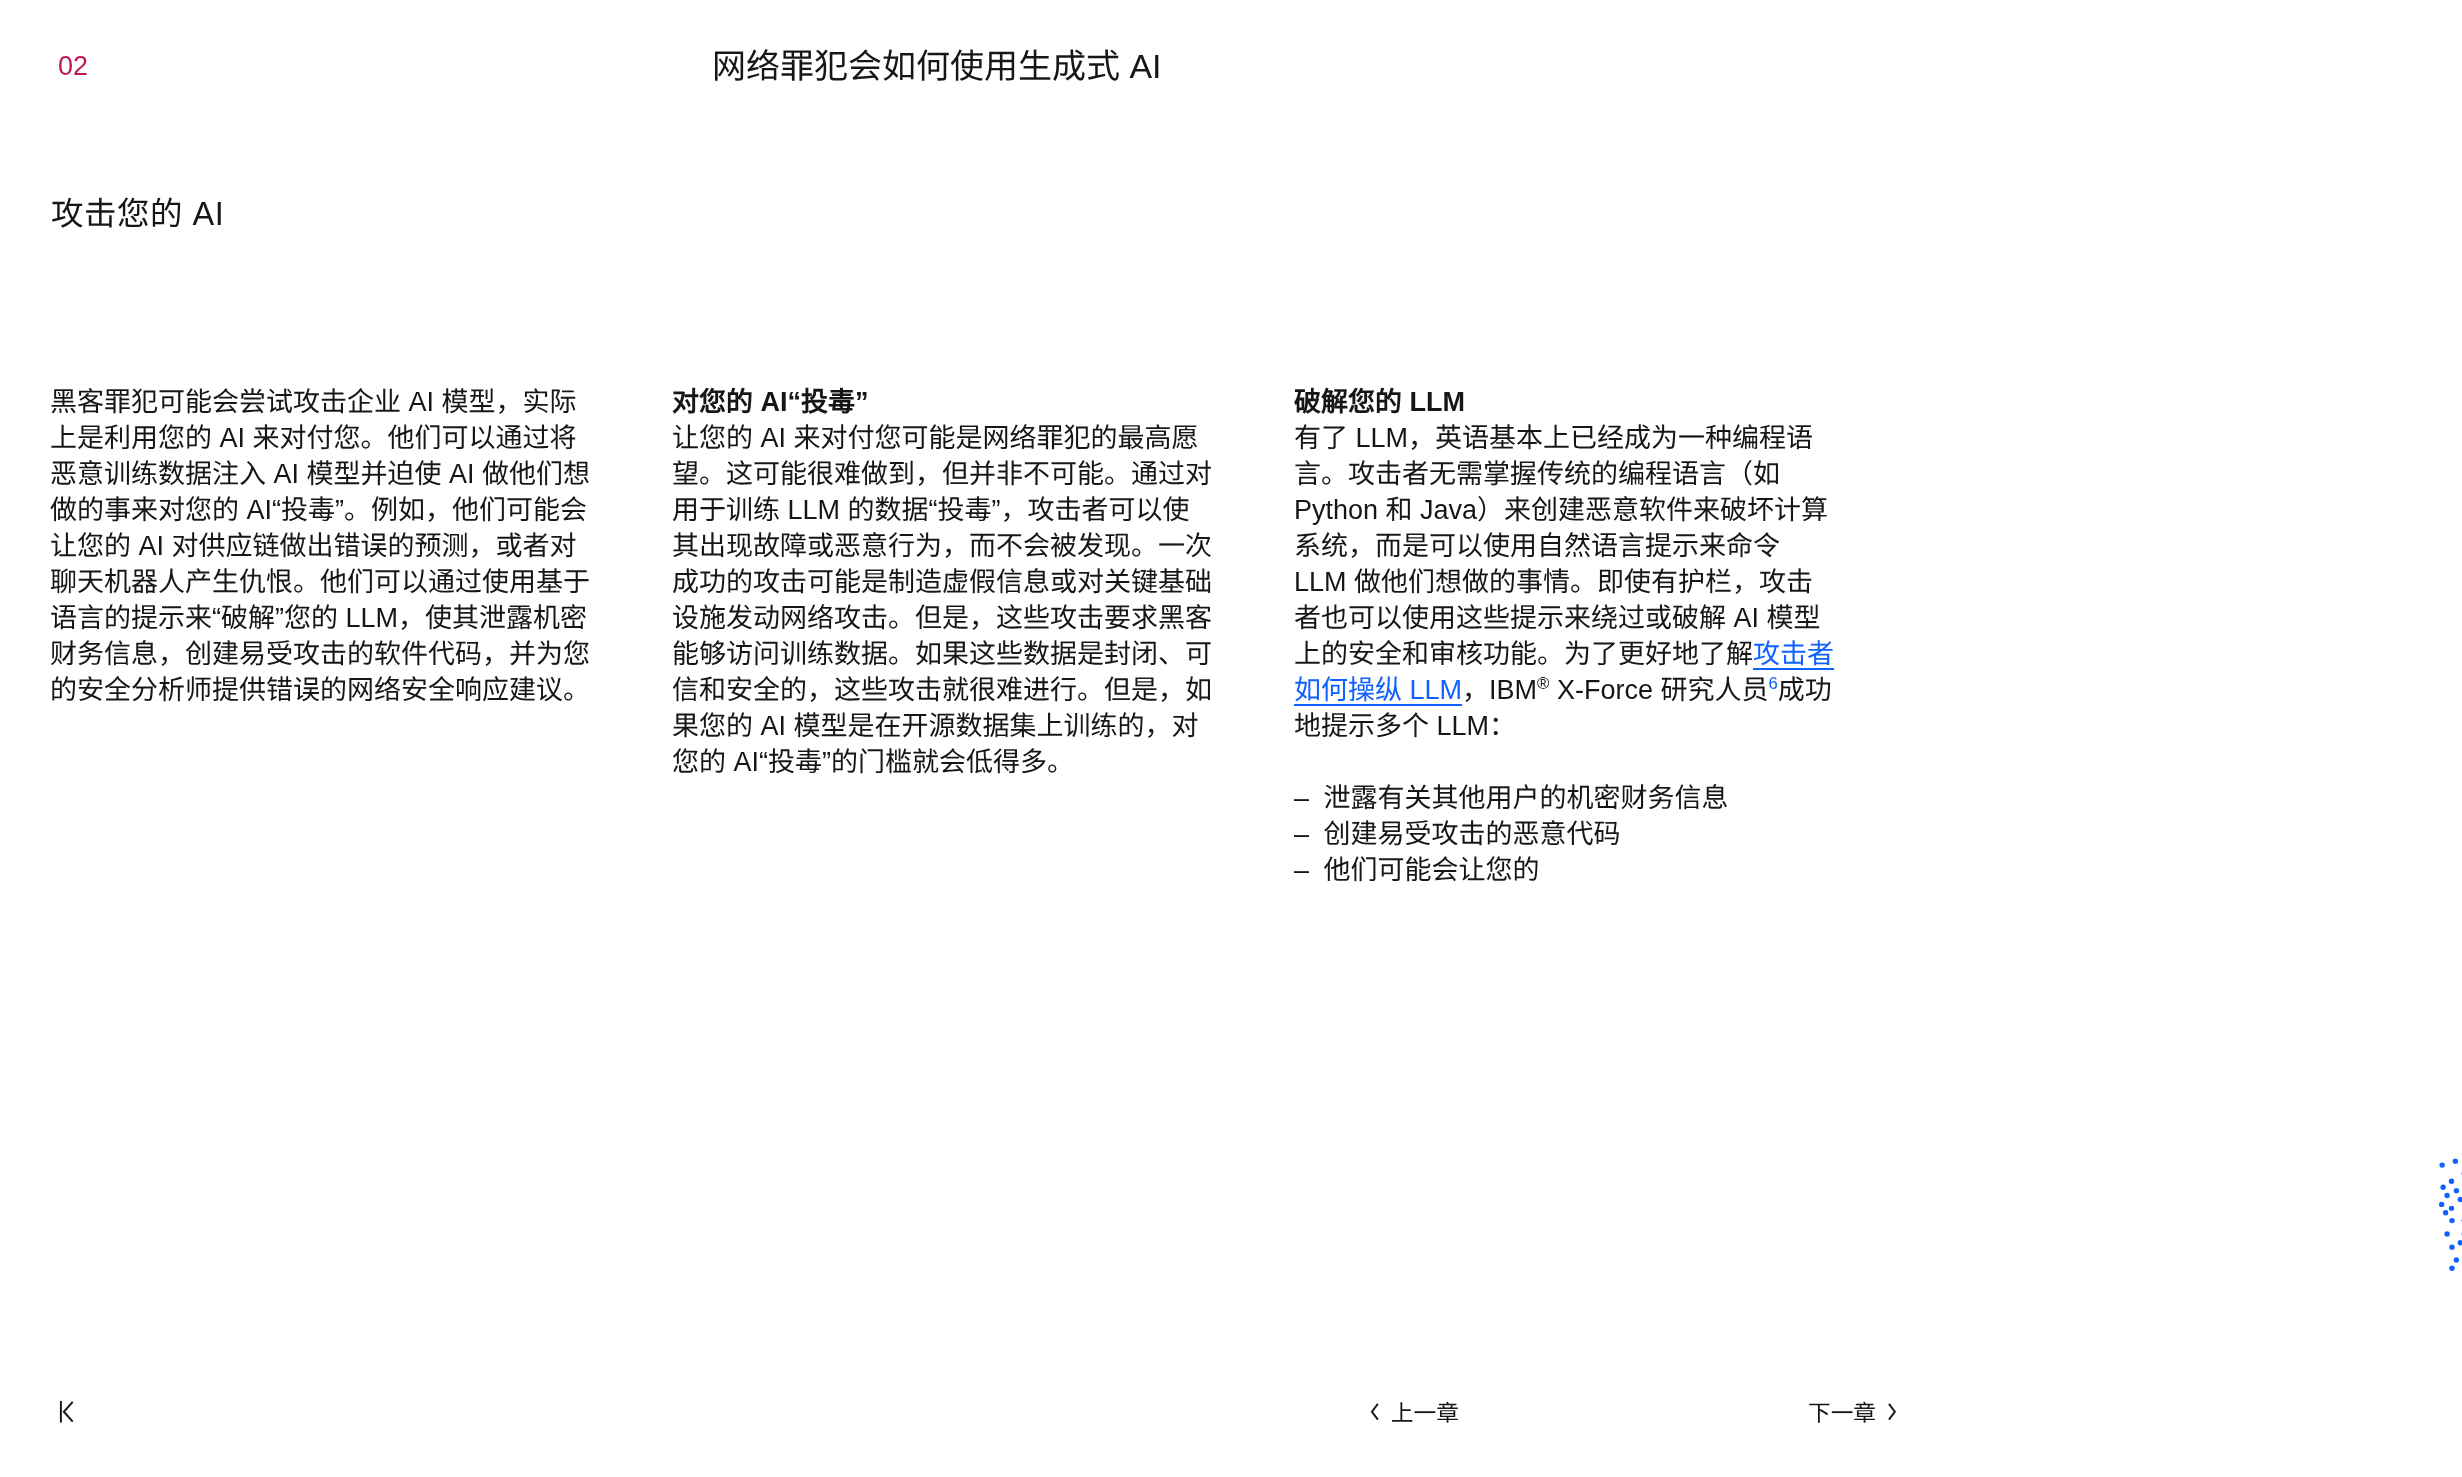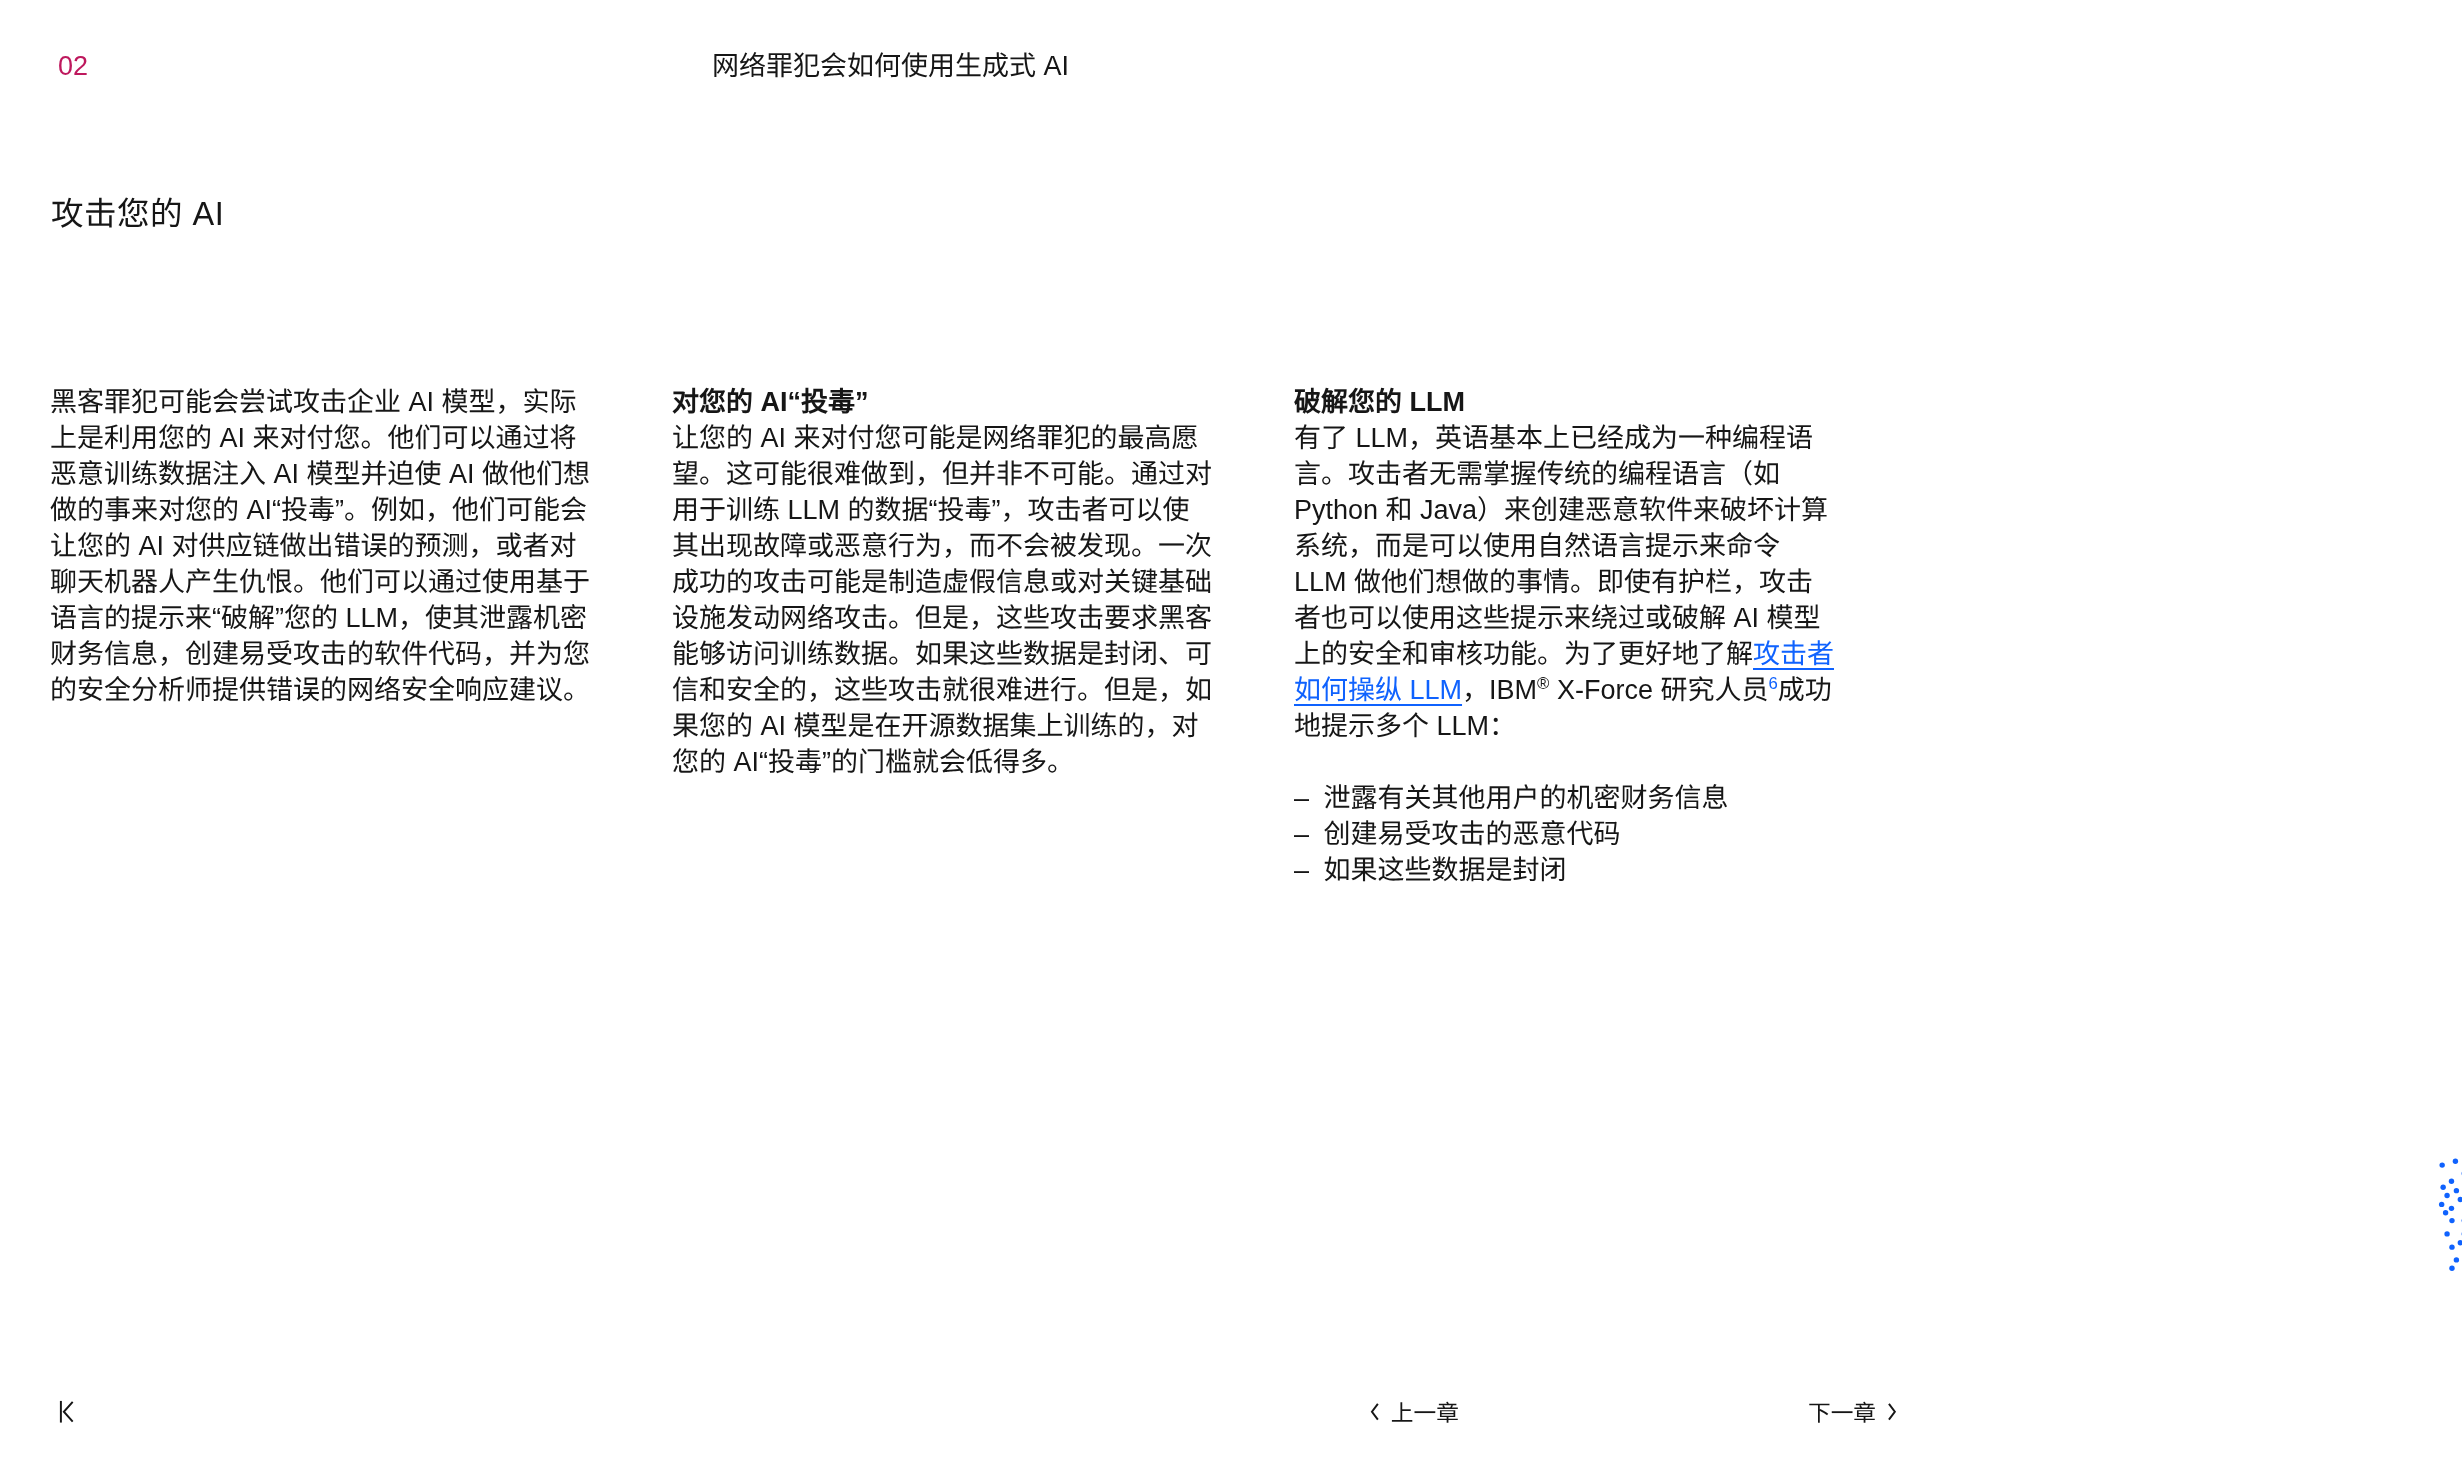--- a/index.html
+++ b/index.html
@@ -10,21 +10,21 @@
     font-family:"Liberation Sans",sans-serif;
     color:#161616;
     overflow:hidden;
   }
   .section-number{
     position:absolute;left:58px;top:48px;
     font-size:27px;line-height:36px;color:#be185d;font-weight:400;
   }
   .running-header{
     position:absolute;left:712px;top:48px;
-    font-size:27px;line-height:36px;font-weight:400;
+    font-size:34px;line-height:36px;font-weight:400;
   }
   .page-title{
     position:absolute;left:50px;top:192px;margin:1px;
     font-size:32.5px;line-height:42px;font-weight:300;letter-spacing:0.5px;
   }
   .columns{
     position:absolute;left:50px;top:384px;
     display:grid;grid-template-columns:repeat(3,542px);column-gap:80px;
     font-size:27px;line-height:36px;font-weight:400;
   }
@@ -78,21 +78,21 @@
         <li>
             <span class="bullet-marker">–</span>
             <span>泄露有关其他用户的机密财务信息</span>
           </li>
         <li>
             <span class="bullet-marker">–</span>
             <span>创建易受攻击的恶意代码</span>
           </li>
         <li>
             <span class="bullet-marker">–</span>
-            <span>如果这些数据是封闭</span>
+            <span>他们可能会让您的</span>
           </li>
       </ul>
     </div>
   </div>
 
   <svg class="decoration" width="148" height="140" viewBox="0 0 300 285">
     <g fill="#0f62fe">
       <circle cx="18" cy="45" r="5.5"></circle>
         <circle cx="45" cy="37" r="5.5"></circle>
         <circle cx="82" cy="37" r="5.5"></circle>

